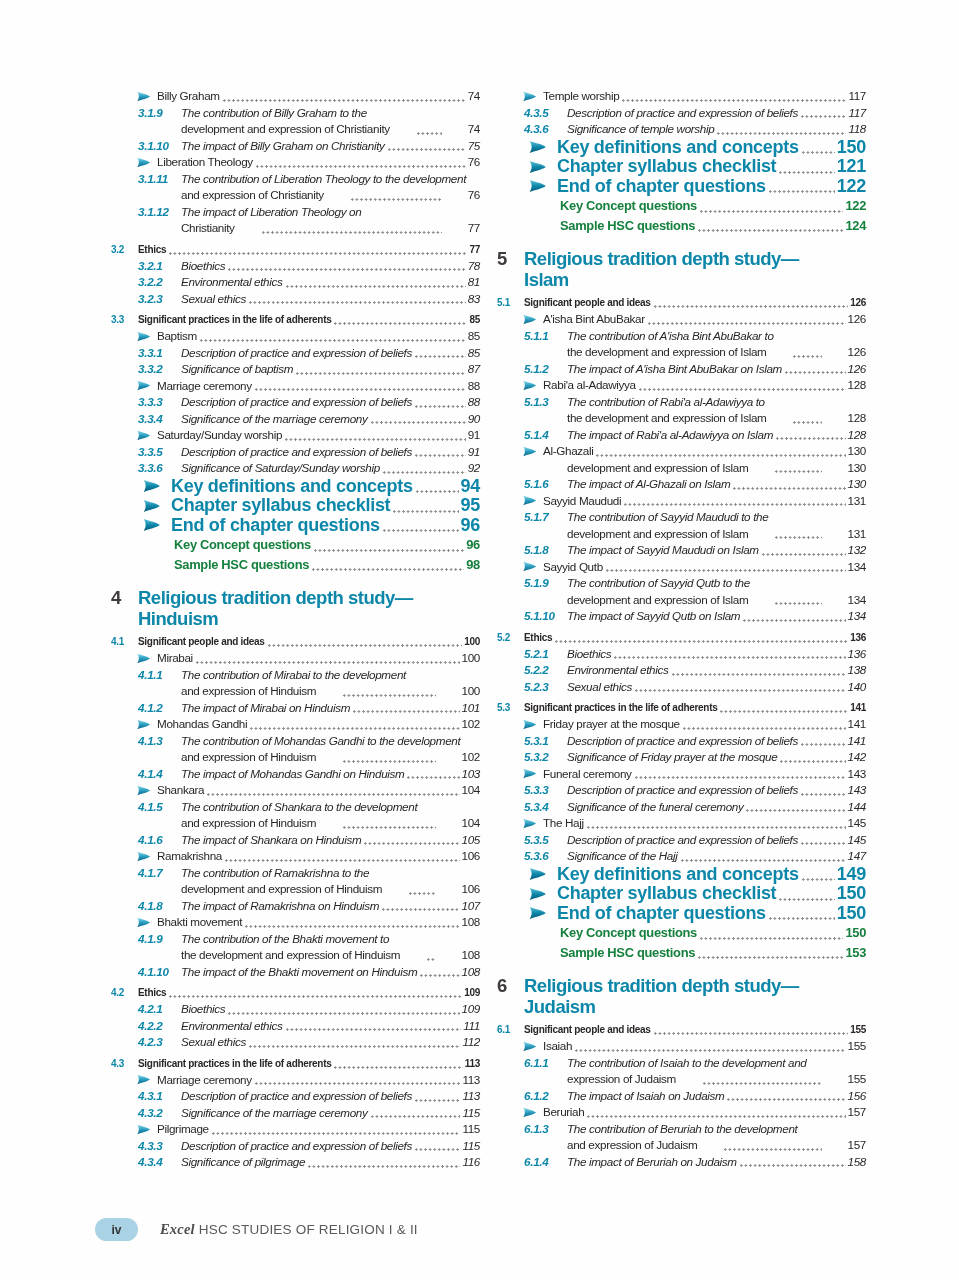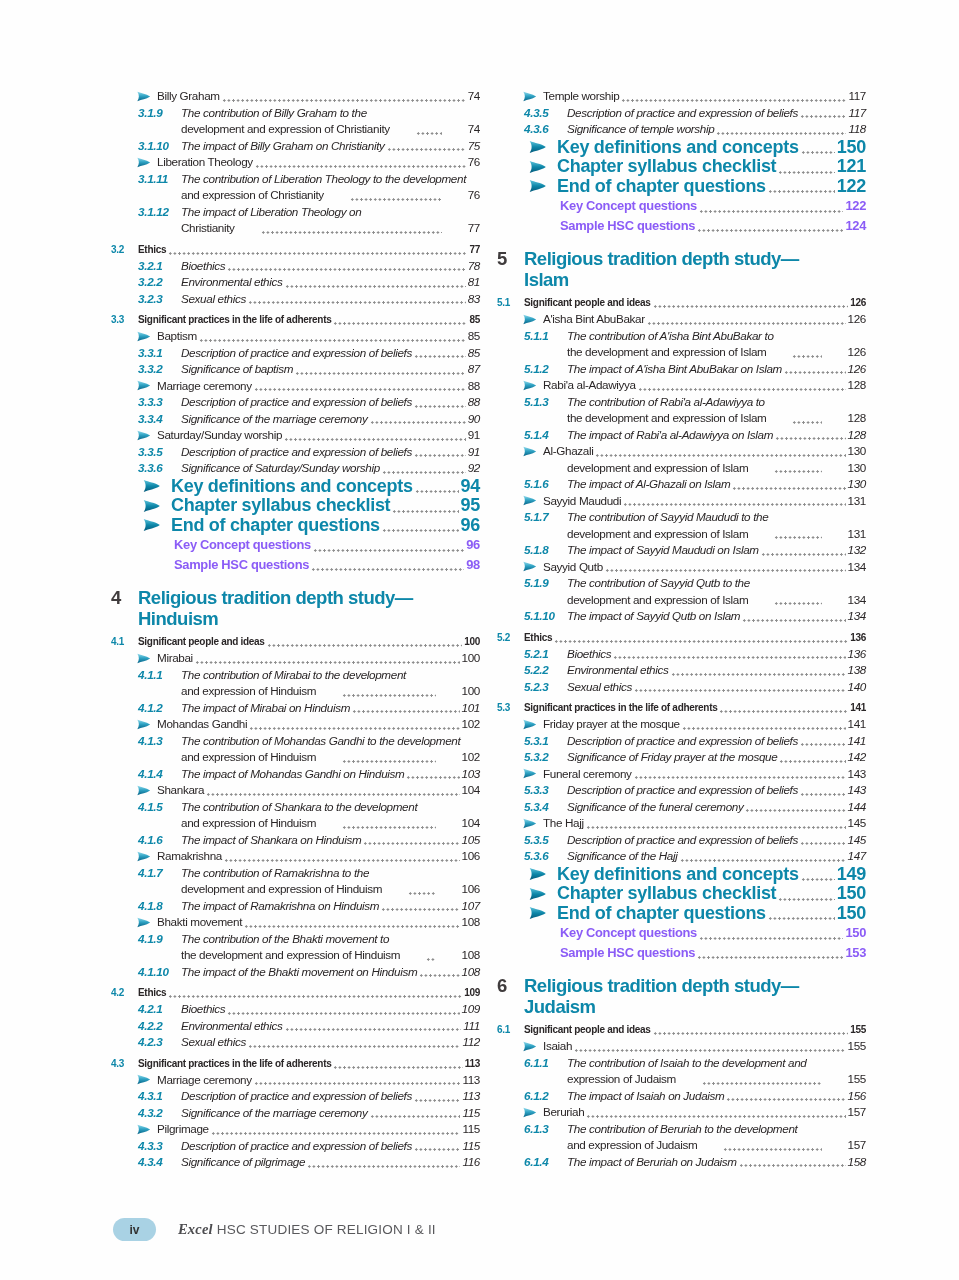--- a/index.html
+++ b/index.html
@@ -30,31 +30,31 @@
   .row-sub .num{width:43px;flex:0 0 43px;color:#0d87a9;font-weight:bold;letter-spacing:-0.3px;}
   .row-sub2{padding-left:70px;gap:24px;}
 
   
   .row-section{margin-top:4px;font-size:10px;font-weight:bold;letter-spacing:-0.3px;line-height:17px;}
   .row-section .num{width:27px;flex:0 0 27px;color:#0d87a9;}
 
   
   .row-feature{padding-left:31px;line-height:19.5px;font-size:18px;font-weight:bold;color:#0d87a9;letter-spacing:-0.3px;}
   .row-feature .ic{width:29px;flex:0 0 29px;align-self:center;}
-  .row-featureSub{padding-left:63px;line-height:19.5px;font-size:12.9px;font-weight:bold;color:#8b5cf6;letter-spacing:-0.3px;}
+  .row-featureSub{padding-left:63px;line-height:19.5px;font-size:12.9px;font-weight:bold;color:#15803d;letter-spacing:-0.3px;}
 
   
   .row-chapter{margin-top:13px;margin-bottom:3px;align-items:flex-start;line-height:21px;}
   .row-chapter .num{width:27px;flex:0 0 27px;font-size:18.5px;font-weight:bold;color:#403c3d;letter-spacing:-0.5px;}
   .ch-title{font-size:18.5px;font-weight:bold;color:#0d87a9;letter-spacing:-0.5px;}
 
   svg.arrow{display:block;}
 
   
-  #footer{position:absolute;left:113px;top:1218px;display:flex;align-items:center;justify-content:space-between;}
+  #footer{position:absolute;left:95px;top:1218px;display:flex;align-items:center;justify-content:space-between;}
   #folio{
     width:43px;height:23px;border-radius:11.5px;background:#a9d2e4;
     display:flex;align-items:center;justify-content:center;
     font-size:12px;font-weight:bold;color:#333;
   }
   #brand{margin-left:22px;font-size:13.5px;color:#59595c;letter-spacing:0.2px;}
   #brand .brand-italic{font-family:"Liberation Serif","DejaVu Serif",serif;font-style:italic;font-weight:bold;color:#4c4c4f;font-size:14.5px;}
 </style>
 </head>
 <body>

